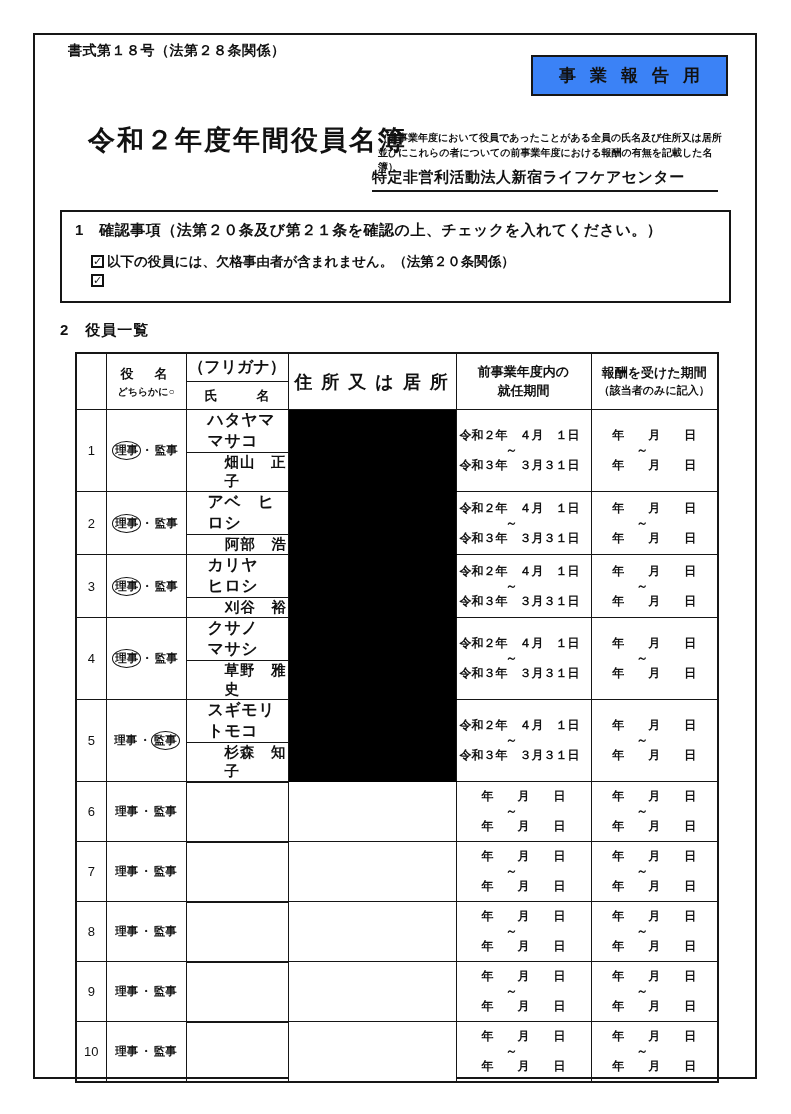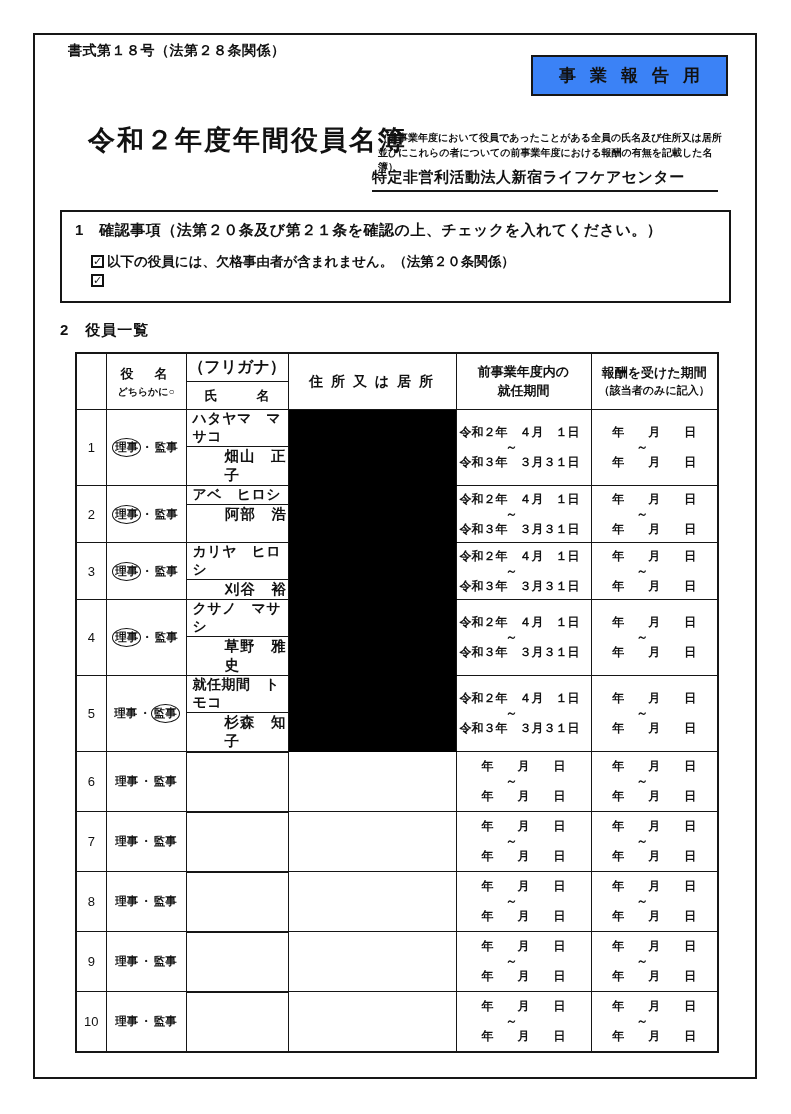--- a/index.html
+++ b/index.html
@@ -69,31 +69,31 @@
   th.h-role div:first-child { font-size:13px; letter-spacing:4px; }
   th.h-role div:last-child  { font-size:10px; letter-spacing:0; margin-top:2px; }
   th.h-name { vertical-align:top; }
   th.h-name .furi-h {
     height:28px; border-bottom:1px solid #161616; display:flex;
     align-items:center; justify-content:center; font-size:16px;
   }
   th.h-name .name-h {
     height:27px; display:flex; align-items:center; justify-content:center; font-size:13px;
   }
-  th.h-addr { font-size:14px; letter-spacing:2px; }
+  th.h-addr { font-size:18px; letter-spacing:2px; }
   th.h-tenure, th.h-reward { font-size:13px; line-height:1.45; }
   th.h-reward .sub { font-size:11px; }
   td.c-no { text-align:center; font-size:13px; font-weight:400; }
   td.c-role { text-align:center; font-size:11.5px; white-space:nowrap; }
   td.c-role .opt { display:inline-block; padding:1px 2px; }
   td.c-role .opt.circled { border:1.5px solid #111; border-radius:50%; }
   td.c-name { vertical-align:top; }
   td.c-name .furi {
     height:50%; border-bottom:1px solid #161616; display:flex; align-items:center;
-    padding-left:6px; font-size:14px; letter-spacing:.5px;
+    padding-left:21px; font-size:16px; letter-spacing:.5px;
   }
   td.c-name .nm {
     height:50%; display:flex; align-items:center; justify-content:center; font-size:14.5px;
     letter-spacing:1px;
     margin-left:38px;
   }
   td.c-addr { background:#fff; }
   td.c-addr.redacted { background:#000; border-color:#000 #161616; }
   td.c-date div { line-height:15px; font-size:12px; }
   td.c-date { text-align:center; }
@@ -247,21 +247,21 @@
       <div class="tilde">～</div>
       <div>年　　月　　日</div>
     </td>
   </tr>
       <tr class="r-filled">
     <td class="c-no">5</td>
     <td class="c-role">
       <span class="opt opt-riji">理事</span><span class="sep">・</span><span class="opt opt-kanji circled">監事</span>
     </td>
     <td class="c-name">
-      <div class="furi">就任期間　トモコ</div>
+      <div class="furi">スギモリ　トモコ</div>
       <div class="nm">杉森　知子</div>
     </td>
     <td class="c-addr redacted"></td>
     <td class="c-date c-tenure left">
       <div>令和２年　４月　１日</div>
       <div class="tilde">～</div>
       <div>令和３年　３月３１日</div>
     </td>
     <td class="c-date c-reward">
       <div>年　　月　　日</div>

